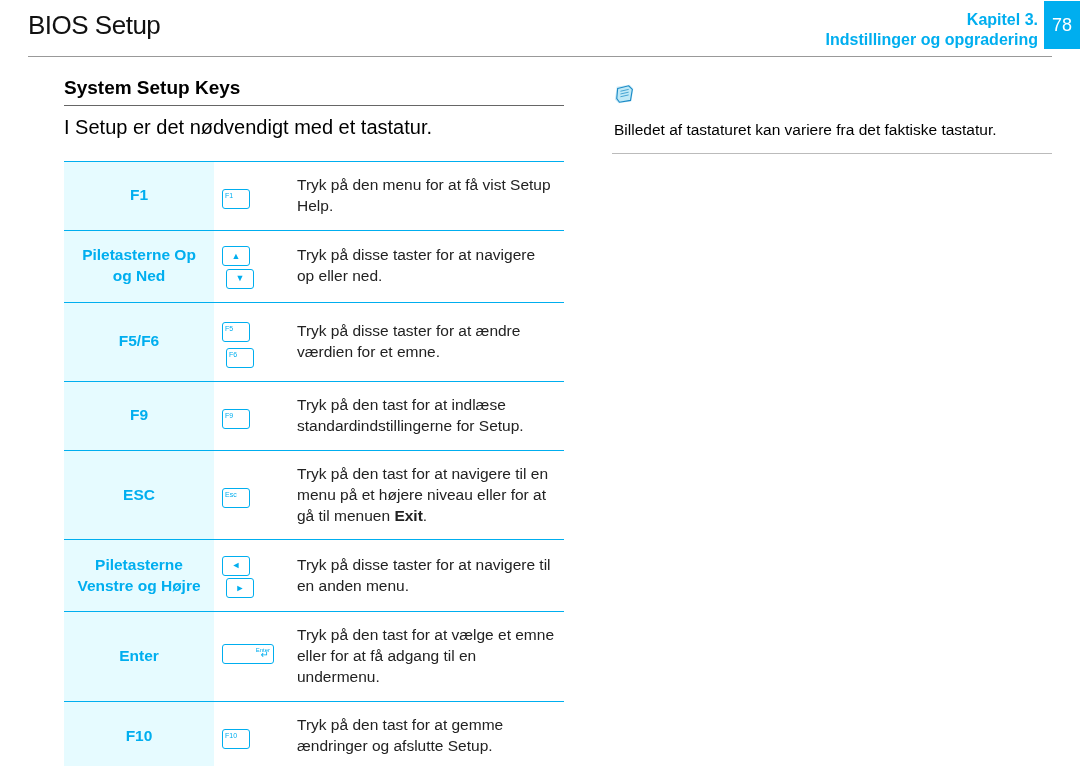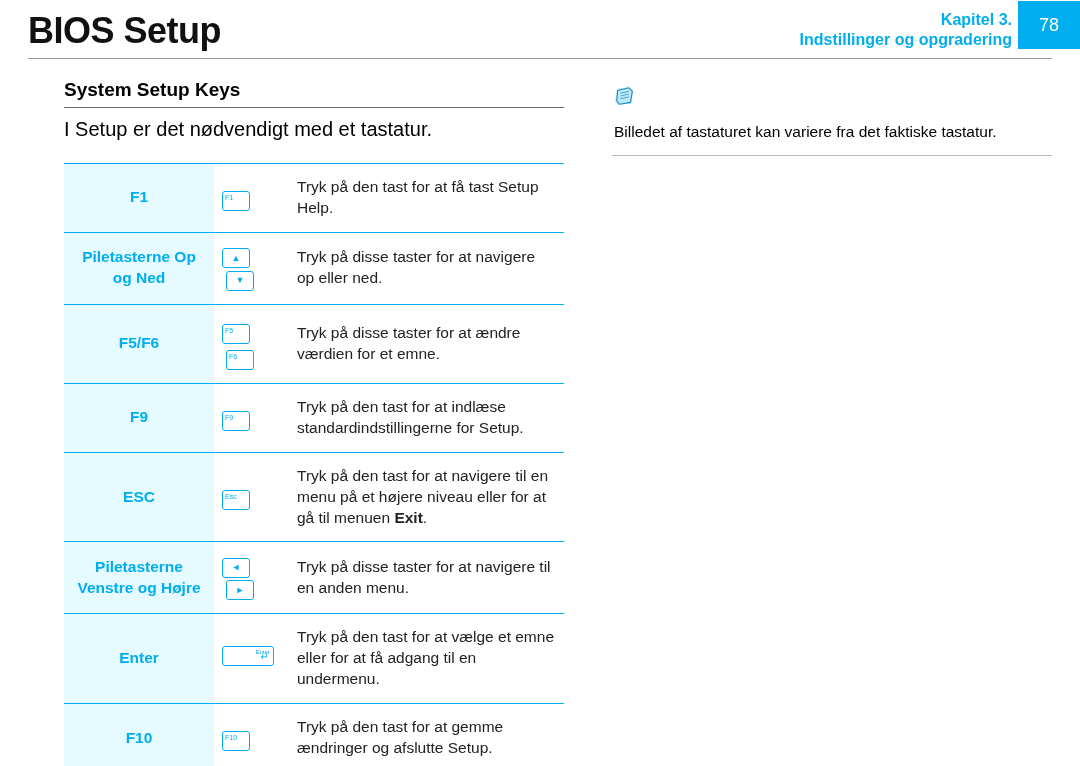--- a/index.html
+++ b/index.html
@@ -1,22 +1,22 @@
 <!DOCTYPE html>
 <html><head>
 <meta charset="utf-8">
 <style>
   * { box-sizing: border-box; margin: 0; padding: 0; }
   body { font-family: "Segoe UI", "Myriad Pro", Arial, sans-serif; width: 1080px; height: 766px; background: #fff; position: relative; overflow: hidden; }
 
   .header { display: flex; justify-content: space-between; align-items: flex-start; padding: 10px 0 6px 28px; }
-  .title { font-size: 36px; font-weight: 700; color: #111; letter-spacing: -0.5px; }
+  .title { font-size: 26px; font-weight: 400; color: #111; letter-spacing: -0.5px; }
   .crumb-wrap { display: flex; align-items: center; }
   .crumb { text-align: right; color: #00aeef; font-weight: 700; font-size: 16px; line-height: 1.25; padding-right: 6px; }
-  .page-badge { background: #00aeef; color: #fff; width: 62px; height: 48px; display: flex; align-items: center; justify-content: center; font-size: 18px; font-weight: 400; margin-top:-10px; }
+  .page-badge { background: #00aeef; color: #fff; width: 36px; height: 48px; display: flex; align-items: center; justify-content: center; font-size: 18px; font-weight: 400; margin-top:-10px; }
   .hr { border: none; border-top: 1px solid #999; margin: 0 28px 20px 28px; }
 
   .cols { display: flex; gap: 48px; padding: 0 28px; margin-left: 36px; }
   .left { width: 500px; }
   .right { flex: 1; }
 
   .section-title { font-size: 19px; font-weight: 700; margin-bottom: 6px; }
   .sec-rule { border: none; border-top: 1px solid #666; margin-bottom: 10px; }
   .intro { font-size: 20px; margin-bottom: 22px; }
 
@@ -58,21 +58,21 @@
   <div class="left">
     <div class="section-title">System Setup Keys</div>
     <hr class="sec-rule">
     <div class="intro">I Setup er det nødvendigt med et tastatur.</div>
 
     <table class="keys">
       <tbody id="keys-body">
           <tr>
             <td class="kname">F1</td>
             <td class="kicon"><span class="kcap small-label">F1</span></td>
-            <td class="kdesc">Tryk på den tast for at få tast Setup Help.</td>
+            <td class="kdesc">Tryk på den menu for at få vist Setup Help.</td>
           </tr>
           <tr>
             <td class="kname">Piletasterne Op og Ned</td>
             <td class="kicon"><span class="kcap">
                 <span class="arrow-glyph">▲</span>
               </span><span class="kcap">
                 <span class="arrow-glyph">▼</span>
               </span></td>
             <td class="kdesc">Tryk på disse taster for at navigere op eller ned.</td>
           </tr>

